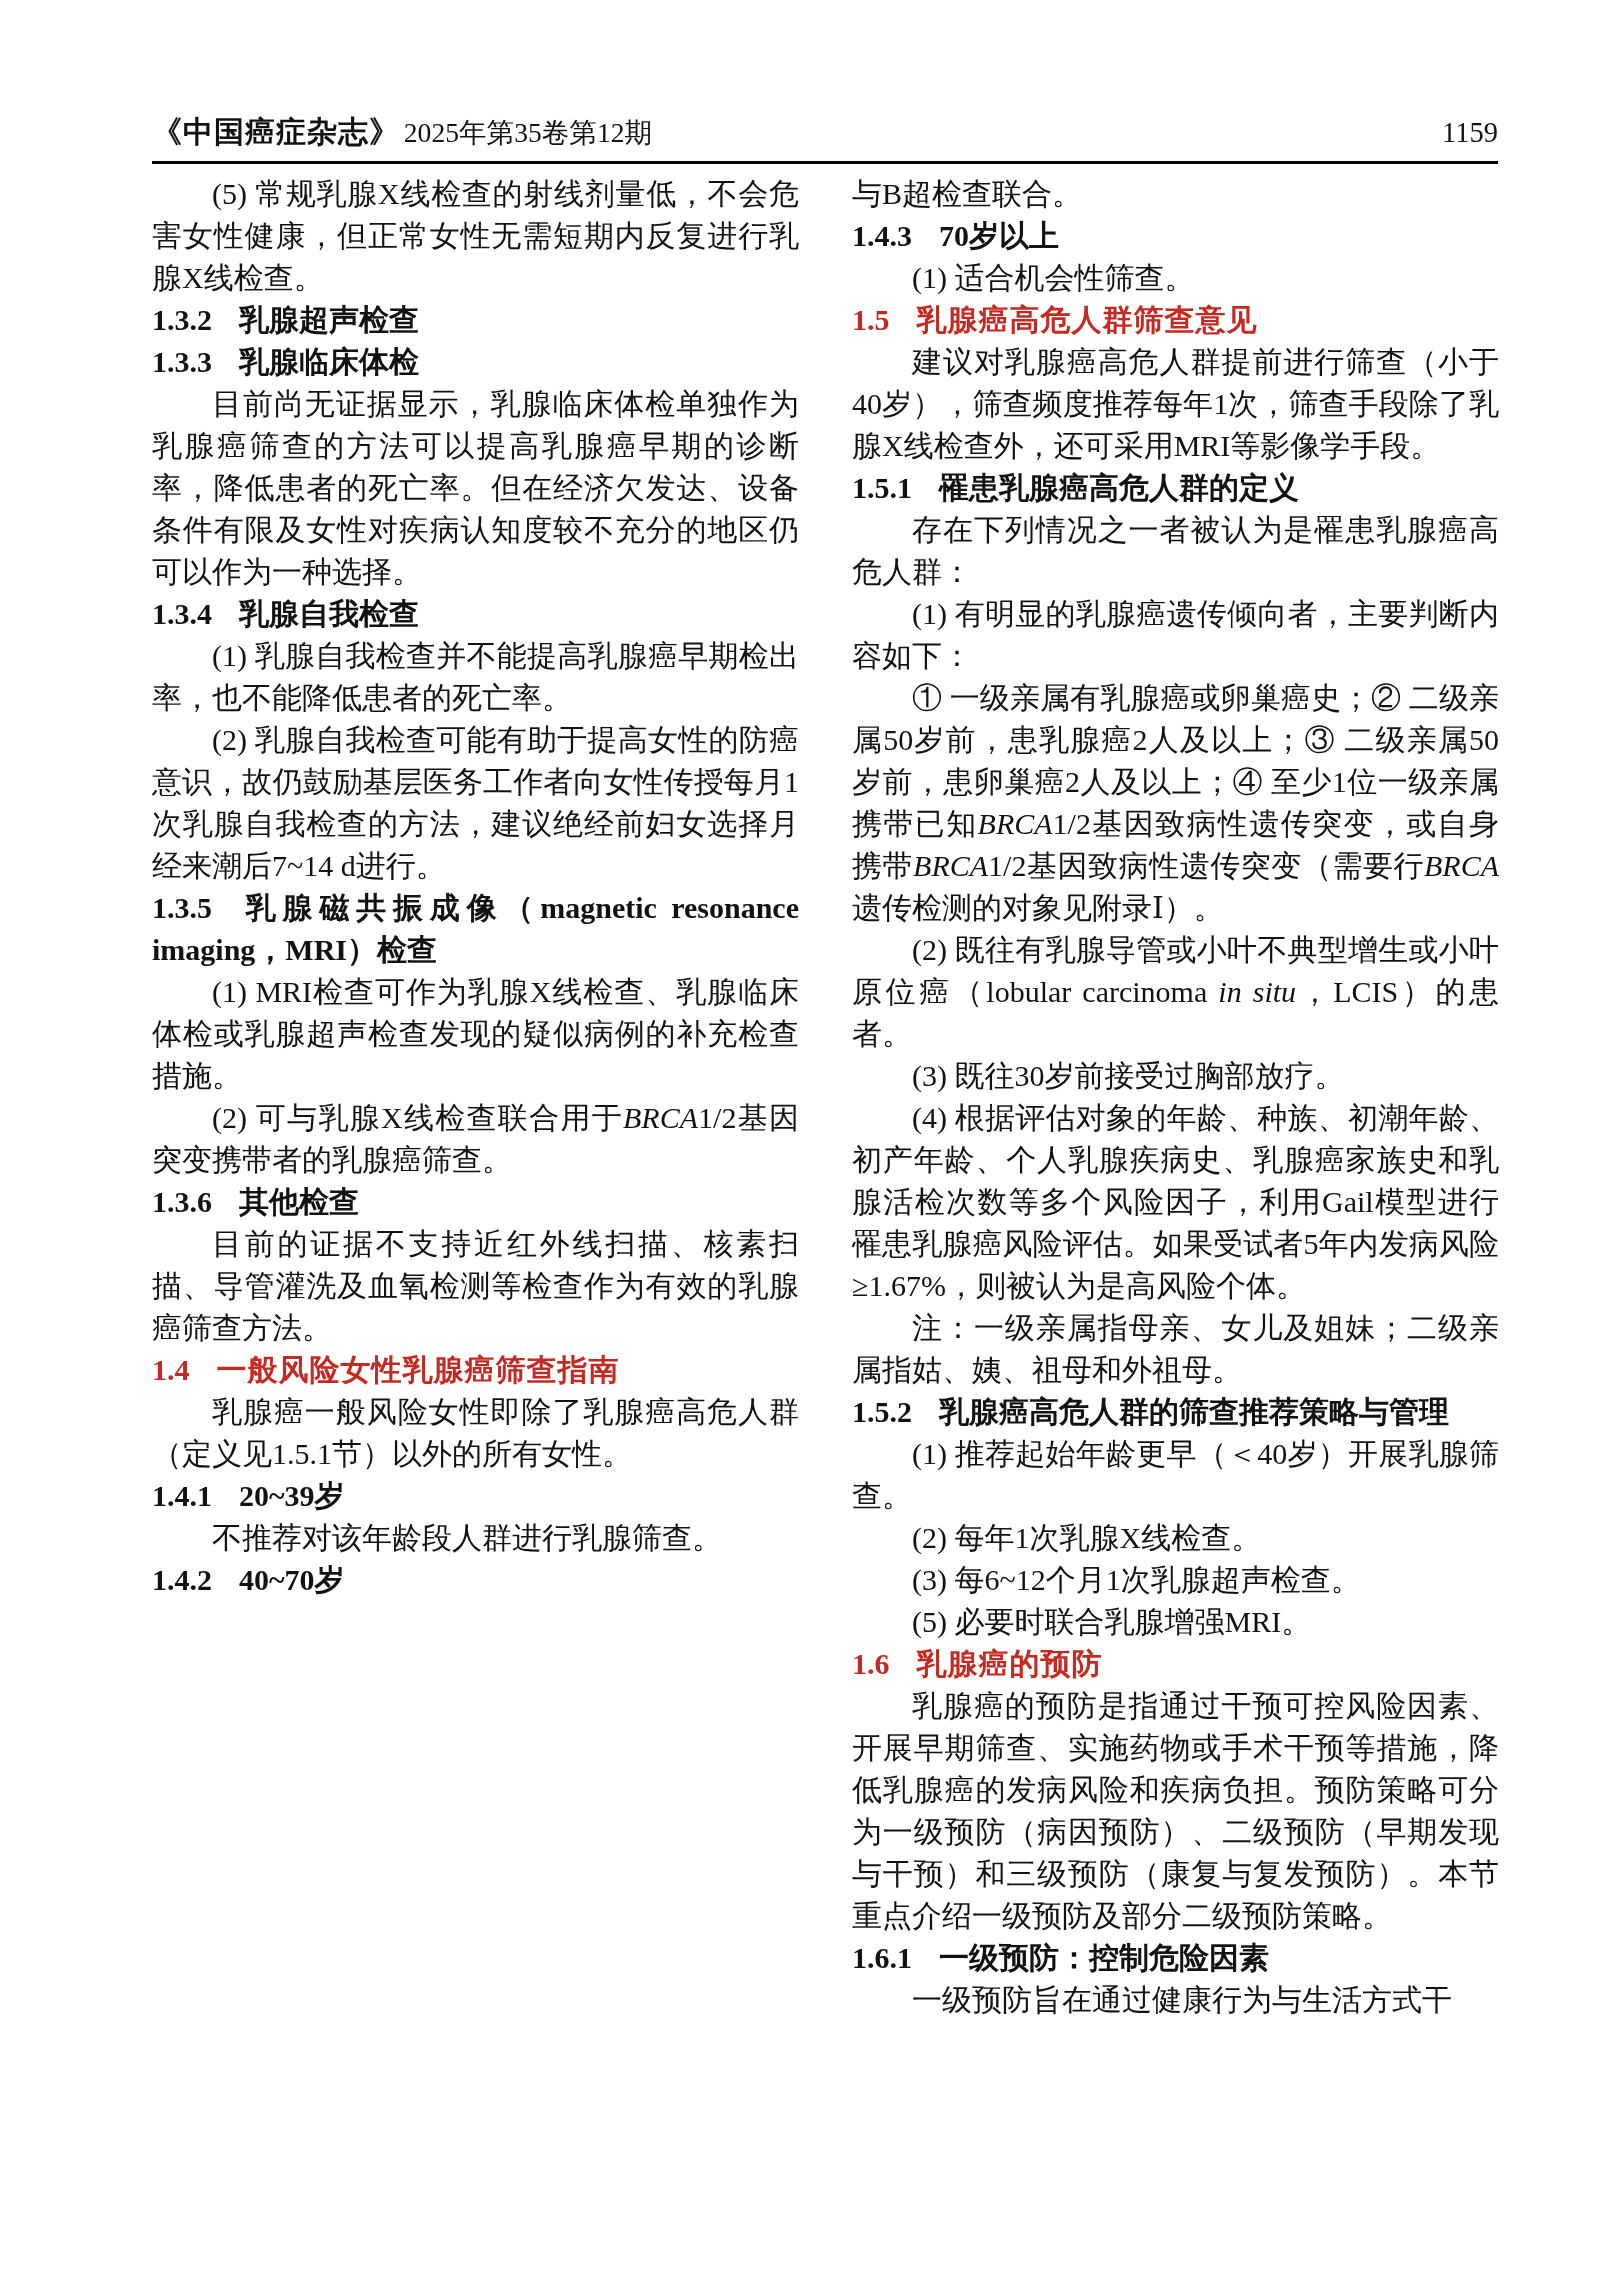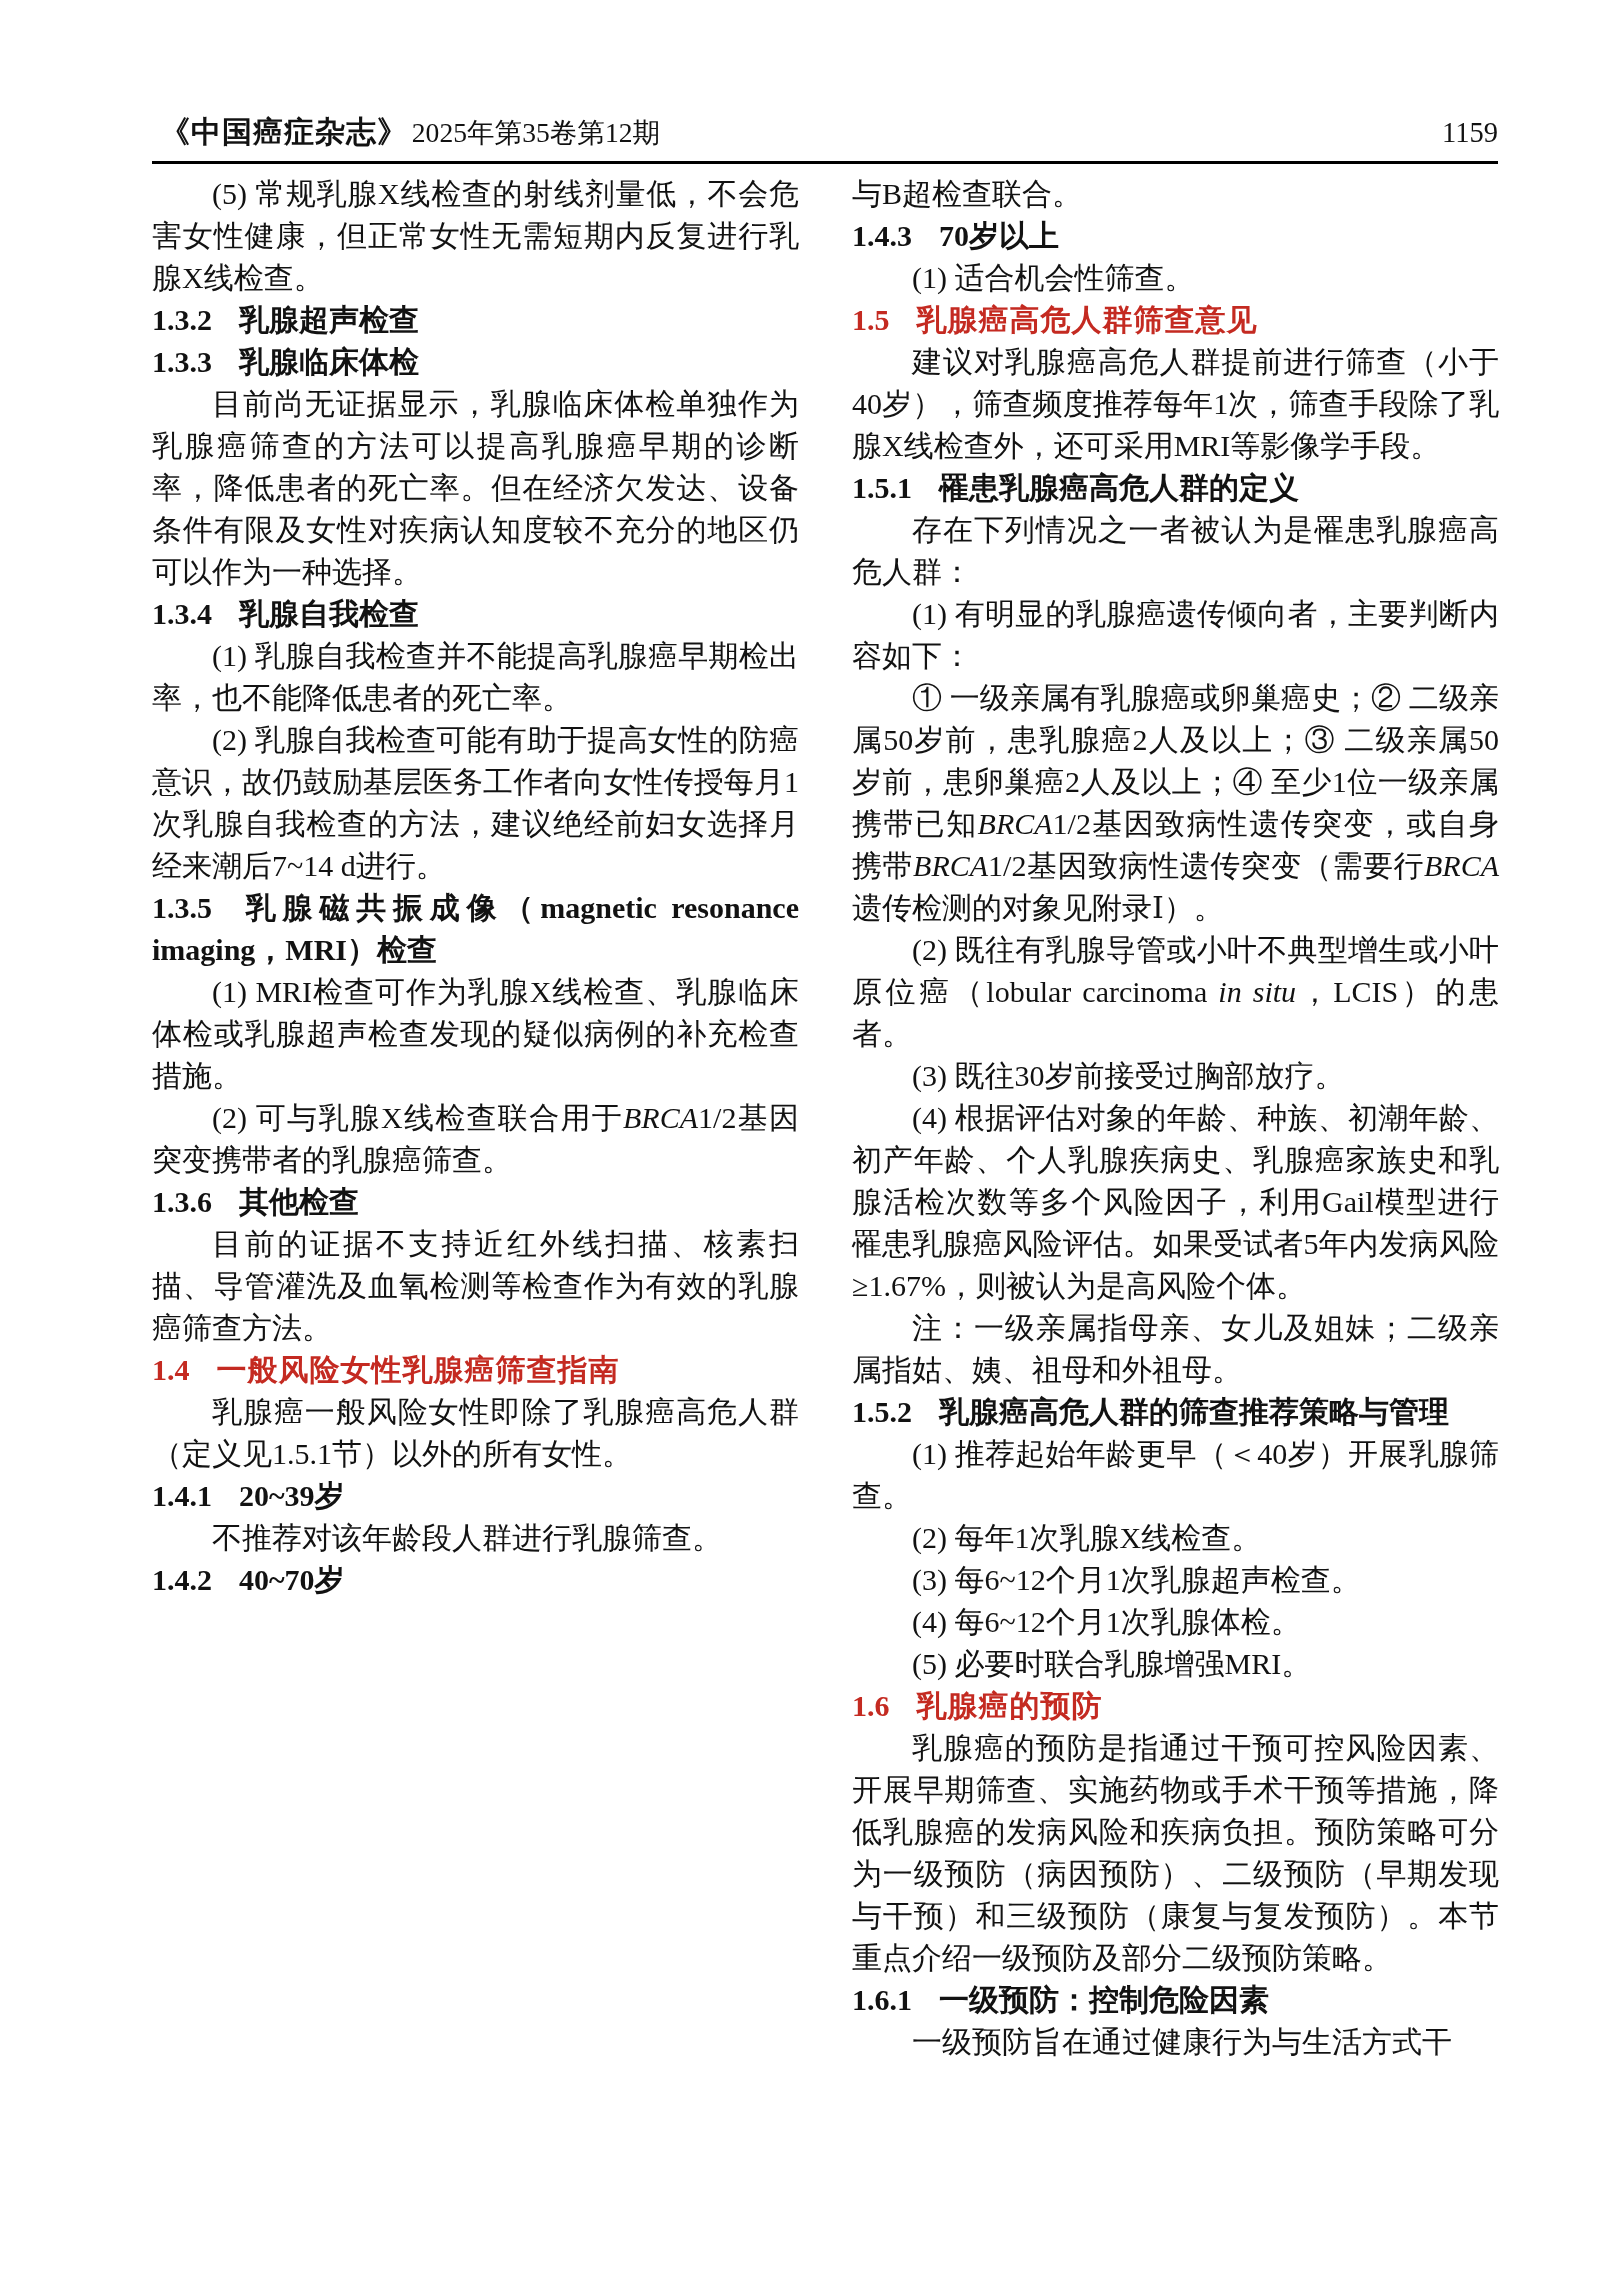--- a/index.html
+++ b/index.html
@@ -9,21 +9,21 @@
     height: 2269px;
     background: #ffffff;
     margin: 0 auto;
     font-family: "Liberation Serif", "DejaVu Serif", serif;
     color: #121212;
     overflow: hidden;
   }
   .page-header {
     position: absolute;
     top: 112px;
-    left: 160px;
+    left: 152px;
     right: 120px;
     display: flex;
     justify-content: space-between;
     align-items: baseline;
   }
   .journal-line { display: flex; align-items: baseline; white-space: nowrap; }
   .journal-name {
     font-size: 30px;
     font-weight: 900;
     letter-spacing: 1px;
@@ -108,21 +108,20 @@
         <div class="block p">(1) 有明显的乳腺癌遗传倾向者，主要判断内容如下：</div>
         <div class="block p">① 一级亲属有乳腺癌或卵巢癌史；② 二级亲属50岁前，患乳腺癌2人及以上；③ 二级亲属50岁前，患卵巢癌2人及以上；④ 至少1位一级亲属携带已知<span class="italic">BRCA</span>1/2基因致病性遗传突变，或自身携带<span class="italic">BRCA</span>1/2基因致病性遗传突变（需要行<span class="italic">BRCA</span>遗传检测的对象见附录Ⅰ）。</div>
         <div class="block p">(2) 既往有乳腺导管或小叶不典型增生或小叶原位癌（lobular carcinoma <span class="italic">in situ</span>，LCIS）的患者。</div>
         <div class="block p">(3) 既往30岁前接受过胸部放疗。</div>
         <div class="block p">(4) 根据评估对象的年龄、种族、初潮年龄、初产年龄、个人乳腺疾病史、乳腺癌家族史和乳腺活检次数等多个风险因子，利用Gail模型进行罹患乳腺癌风险评估。如果受试者5年内发病风险≥1.67%，则被认为是高风险个体。</div>
         <div class="block p">注：一级亲属指母亲、女儿及姐妹；二级亲属指姑、姨、祖母和外祖母。</div>
         <div class="block h3"><span class="hnum">1.5.2</span><span class="htitle">乳腺癌高危人群的筛查推荐策略与管理</span></div>
         <div class="block p">(1) 推荐起始年龄更早（＜40岁）开展乳腺筛查。</div>
         <div class="block p">(2) 每年1次乳腺X线检查。</div>
         <div class="block p">(3) 每6~12个月1次乳腺超声检查。</div>
-        <div class="block p">(4) 每6~12个月1次乳腺体检。</div>
         <div class="block p">(5) 必要时联合乳腺增强MRI。</div>
         <div class="block h2"><span class="hnum">1.6</span><span class="htitle">乳腺癌的预防</span></div>
         <div class="block p">乳腺癌的预防是指通过干预可控风险因素、开展早期筛查、实施药物或手术干预等措施，降低乳腺癌的发病风险和疾病负担。预防策略可分为一级预防（病因预防）、二级预防（早期发现与干预）和三级预防（康复与复发预防）。本节重点介绍一级预防及部分二级预防策略。</div>
         <div class="block h3"><span class="hnum">1.6.1</span><span class="htitle">一级预防：控制危险因素</span></div>
         <div class="block p">一级预防旨在通过健康行为与生活方式干</div>
       </div>
   </main>
 </div>
 
 

